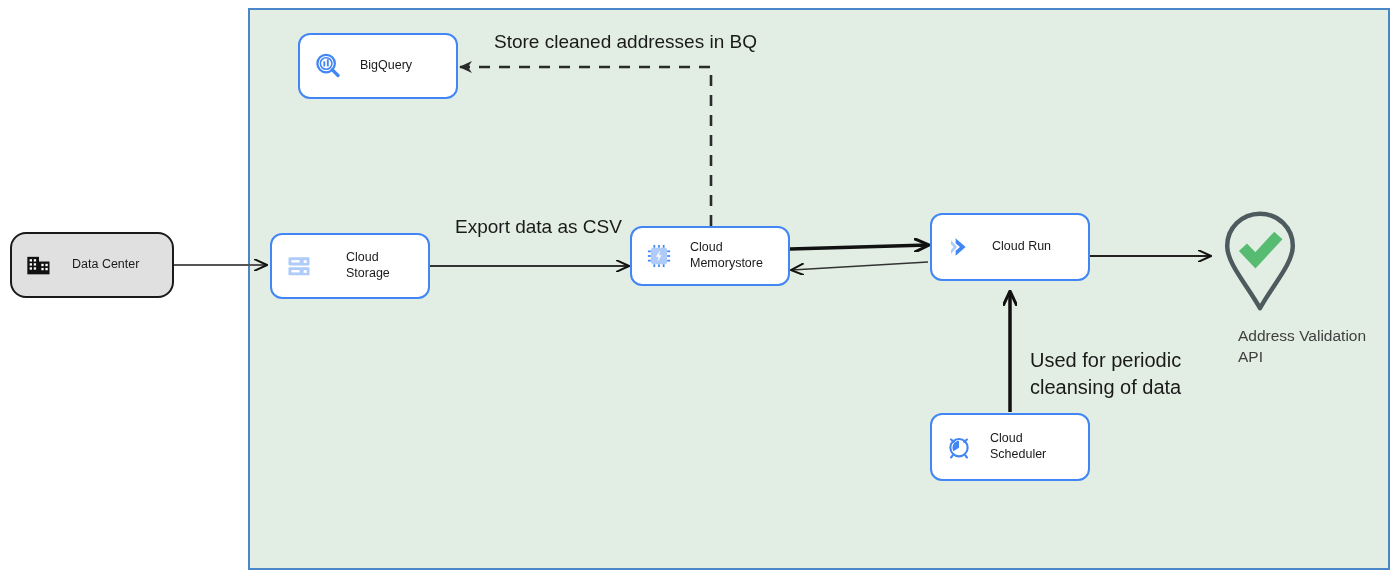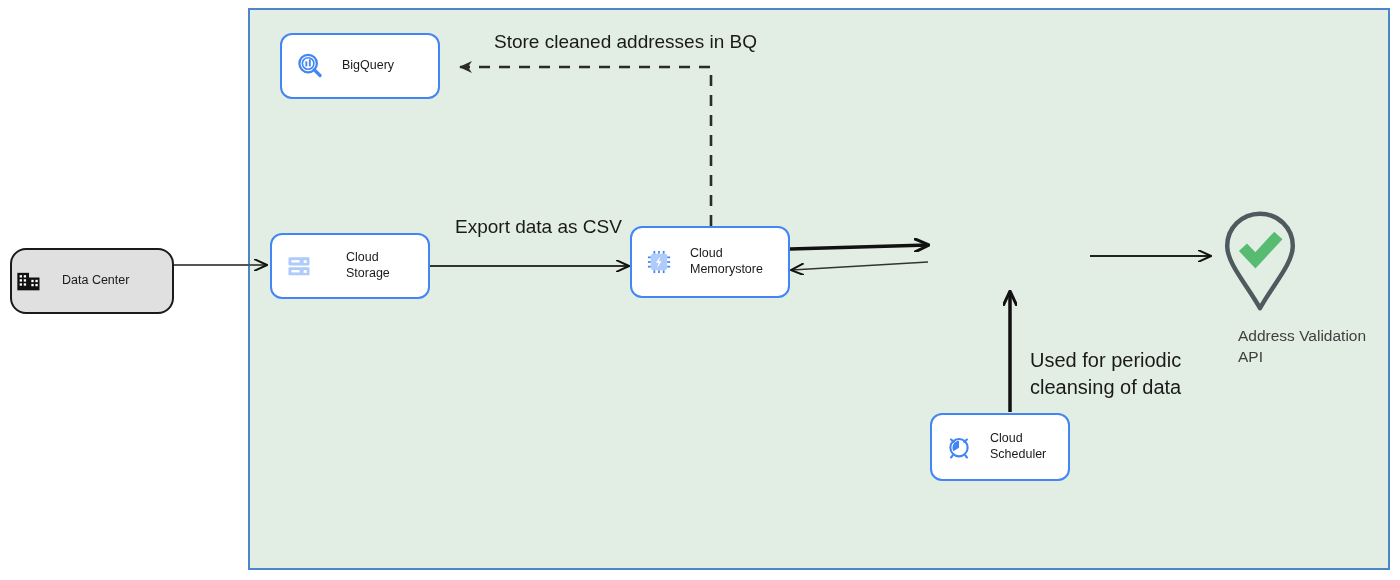--- a/index.html
+++ b/index.html
@@ -131,21 +131,21 @@
 
     <g>
       <line x1="1010" y1="412" x2="1010" y2="292" stroke="#111111" stroke-width="3.5" marker-end="url(#arrowOpenThick)"></line>
     </g>
 
     <g>
       <path d="M711,226 L711,67 L460,67" fill="none" stroke="#2b2b2b" stroke-width="2.6" stroke-dasharray="11,9" marker-end="url(#arrowSolid)"></path>
     </g>
   </svg>
 
-  <div class="node onprem" style="left:10px; top:232px; width:164px; height:66px; padding:0 2px;margin-top:16px;">
+  <div class="node onprem" style="left:10px; top:232px; width:164px; height:66px; padding:0 12px;">
     <span class="node-icon" style="width:30px; height:30px;">
       <svg viewBox="0 0 24 24" width="28" height="28">
         <rect x="2" y="5" width="10" height="15" fill="#111111"></rect>
         <rect x="12" y="9" width="9" height="11" fill="#111111"></rect>
         <g fill="#ffffff">
           <rect x="4" y="7" width="2" height="2"></rect>
             <rect x="7.5" y="7" width="2" height="2"></rect>
           <rect x="4" y="10.5" width="2" height="2"></rect>
             <rect x="7.5" y="10.5" width="2" height="2"></rect>
           <rect x="4" y="14" width="2" height="2"></rect>
@@ -153,21 +153,21 @@
           <rect x="14" y="11" width="2" height="2"></rect>
             <rect x="17.5" y="11" width="2" height="2"></rect>
           <rect x="14" y="14.5" width="2" height="2"></rect>
             <rect x="17.5" y="14.5" width="2" height="2"></rect>
         </g>
       </svg>
     </span>
     <span class="node-label" style="margin-left:18px;">Data Center</span>
   </div>
 
-  <div class="node gcp" style="left:280px; top:33px; width:160px; height:66px; padding:0 12px;">
+  <div class="node gcp" style="left:298px; top:33px; width:160px; height:66px; padding:0 12px;">
     <span class="node-icon" style="width:32px; height:32px;">
       <svg viewBox="0 0 24 24" width="30" height="30">
         <circle cx="10.5" cy="10" r="7" fill="none" stroke="#4285f4" stroke-width="1.8"></circle>
         <circle cx="10.5" cy="10" r="4.6" fill="none" stroke="#4285f4" stroke-width="1.3"></circle>
         <rect x="8.3" y="8.3" width="1.5" height="4" fill="#4285f4"></rect>
         <rect x="11.1" y="6.6" width="1.5" height="5.7" fill="#4285f4"></rect>
         <line x1="15.4" y1="15" x2="20" y2="19.6" stroke="#4285f4" stroke-width="2.6" stroke-linecap="round"></line>
       </svg>
     </span>
     <span class="node-label" style="margin-left:16px;">BigQuery</span>
@@ -180,21 +180,21 @@
         <rect x="3" y="13" width="18" height="7" rx="1" fill="#aecbfa"></rect>
         <rect x="5.5" y="7" width="7" height="2" fill="#ffffff"></rect>
         <rect x="5.5" y="15.5" width="7" height="2" fill="#ffffff"></rect>
         <rect x="16" y="7" width="2.6" height="2.4" fill="#ffffff"></rect>
         <rect x="16" y="15.5" width="2.6" height="2.4" fill="#ffffff"></rect>
       </svg>
     </span>
     <span class="node-label" style="margin-left:32px;">Cloud Storage</span>
   </div>
 
-  <div class="node gcp" style="left:630px; top:226px; width:160px; height:72px; padding:0 12px;">
+  <div class="node gcp" style="left:630px; top:226px; width:160px; height:60px; padding:0 12px;">
     <span class="node-icon" style="width:30px; height:30px;">
       <svg viewBox="0 0 24 24" width="28" height="28">
         <g stroke="#4285f4" stroke-width="1.5">
           <line x1="8" y1="2.5" x2="8" y2="5"></line>
             <line x1="12" y1="2.5" x2="12" y2="5"></line>
           <line x1="16" y1="2.5" x2="16" y2="5"></line>
           <line x1="8" y1="19" x2="8" y2="21.5"></line>
             <line x1="12" y1="19" x2="12" y2="21.5"></line>
           <line x1="16" y1="19" x2="16" y2="21.5"></line>
           <line x1="2.5" y1="8" x2="5" y2="8"></line>
@@ -205,22 +205,31 @@
           <line x1="19" y1="16" x2="21.5" y2="16"></line>
         </g>
         <rect x="5" y="5" width="14" height="14" rx="2" fill="#aecbfa"></rect>
         <path d="M13 7.2 L9.4 12.6 L11.7 12.6 L10.6 17 L14.2 11.4 L11.9 11.4 Z" fill="#ffffff"></path>
       </svg>
     </span>
     <span class="node-label" style="margin-left:16px;">Cloud
 Memorystore</span>
   </div>
 
-
-  <div class="node gcp" style="left:930px; top:413px; width:140px; height:68px; padding:0 12px;">
+  <div class="node gcp" style="left:930px; top:213px; width:160px; height:68px; padding:0 12px;">
+    <span class="node-icon" style="width:32px; height:32px;">
+      <svg viewBox="0 0 24 24" width="30" height="30">
+        <path d="M8.5 5 L16.5 12 L8.5 19 L8.5 15 L12 12 L8.5 9 Z" fill="#4285f4"></path>
+        <path d="M4.8 6.5 L9.6 12 L4.8 17.5 L4.8 14.3 L6.9 12 L4.8 9.7 Z" fill="#aecbfa"></path>
+      </svg>
+    </span>
+    <span class="node-label" style="margin-left:16px;">Cloud Run</span>
+  </div>
+
+  <div class="node gcp" style="left:930px; top:413px; width:160px; height:68px; padding:0 12px;">
     <span class="node-icon" style="width:30px; height:30px;">
       <svg viewBox="0 0 24 24" width="28" height="28">
         <circle cx="12" cy="12.6" r="7.4" fill="none" stroke="#4285f4" stroke-width="1.8"></circle>
         <path d="M12 12.6 L12 6.6 A6 6 0 0 0 7.2 15.6 Z" fill="#4285f4"></path>
         <line x1="5.2" y1="5.6" x2="7.6" y2="7.6" stroke="#4285f4" stroke-width="1.8" stroke-linecap="round"></line>
         <line x1="18.8" y1="5.6" x2="16.4" y2="7.6" stroke="#4285f4" stroke-width="1.8" stroke-linecap="round"></line>
         <line x1="6.6" y1="19.2" x2="5.2" y2="21" stroke="#4285f4" stroke-width="1.8" stroke-linecap="round"></line>
         <line x1="17.4" y1="19.2" x2="18.8" y2="21" stroke="#4285f4" stroke-width="1.8" stroke-linecap="round"></line>
       </svg>
     </span>

